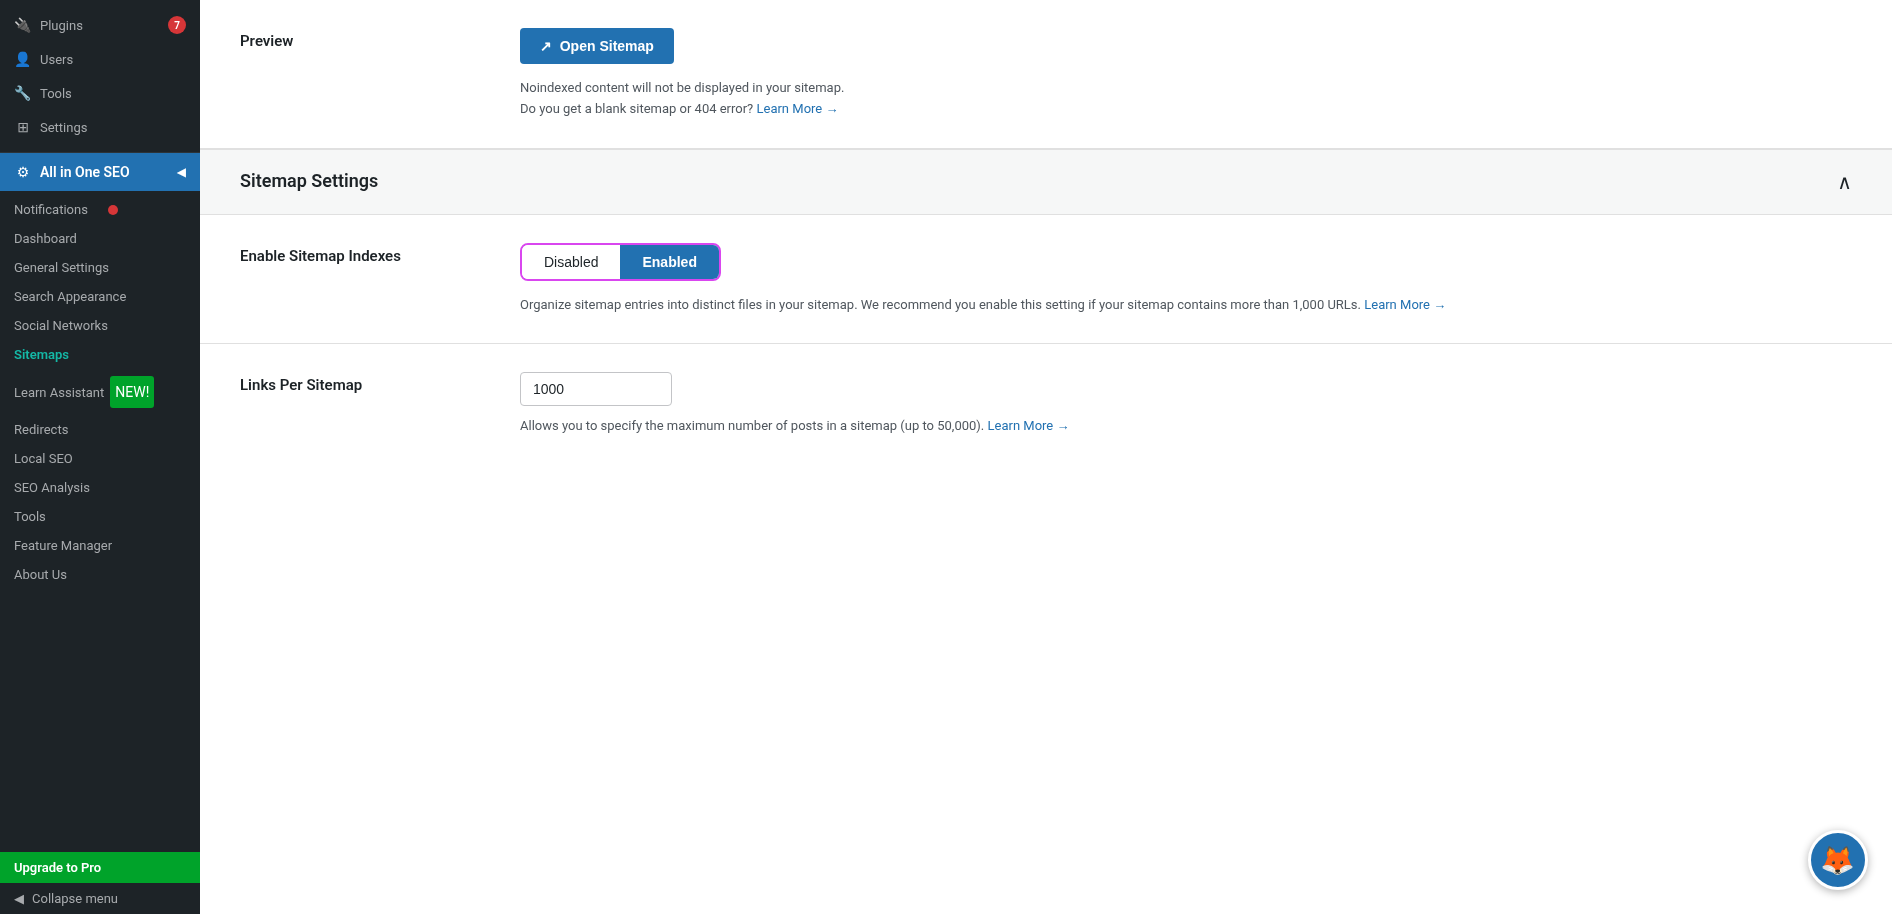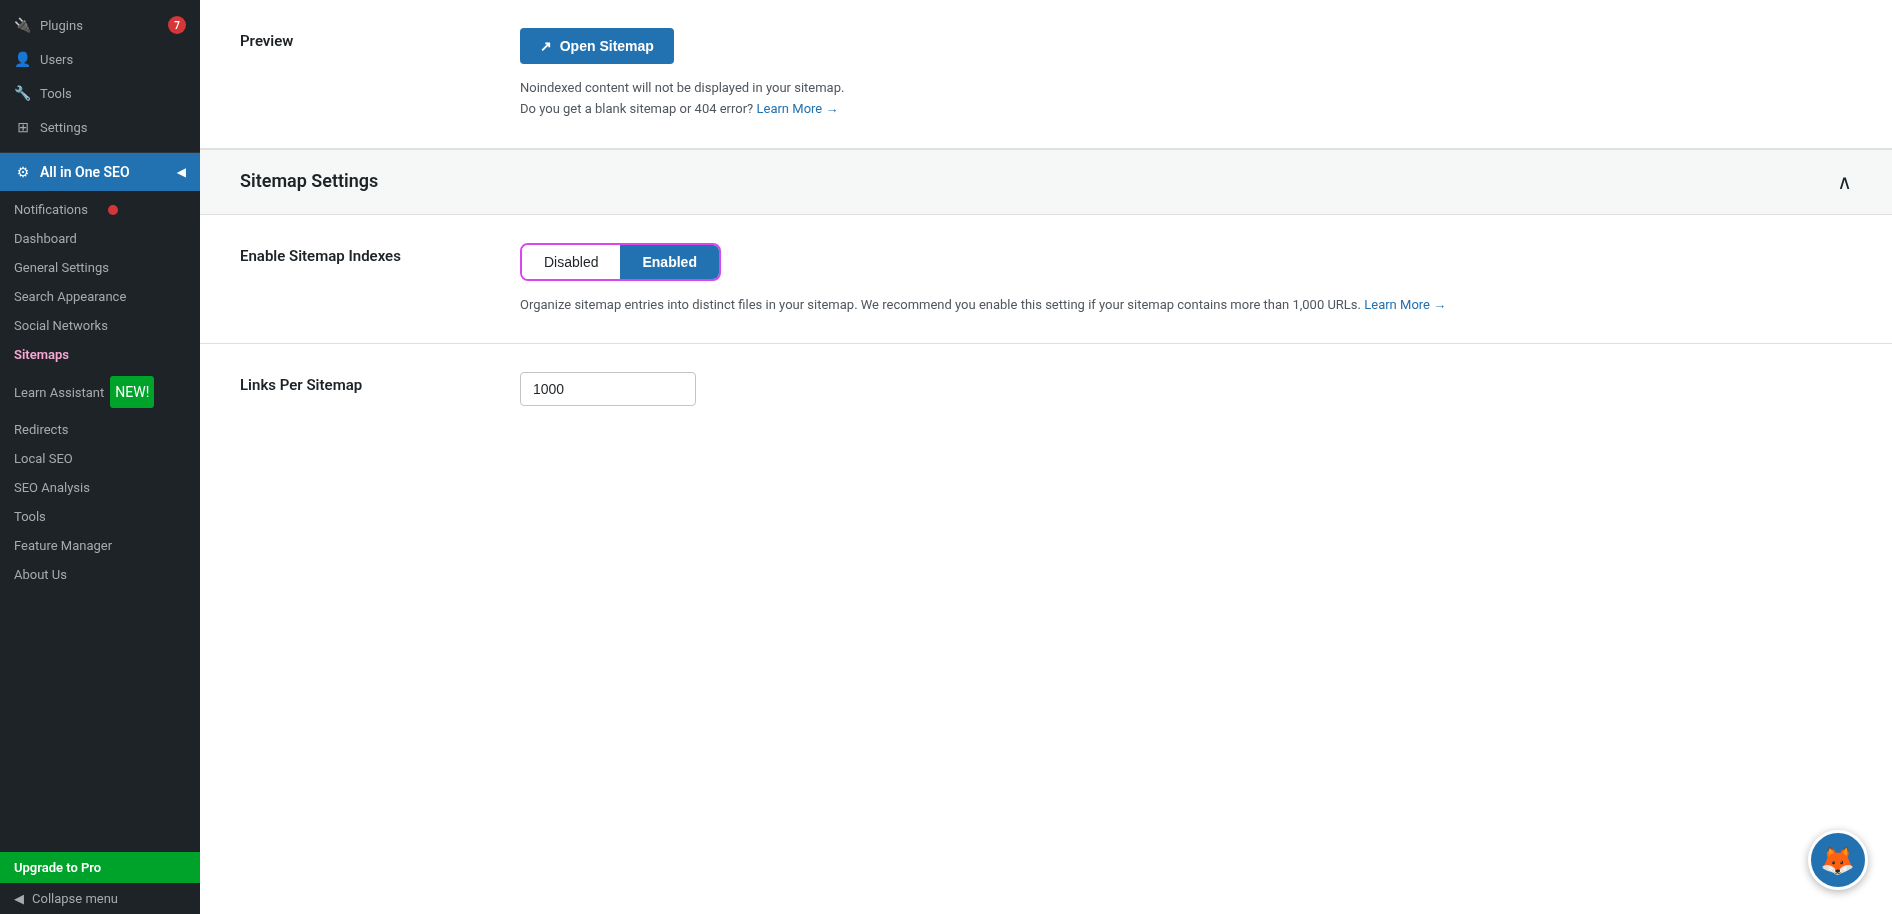--- a/index.html
+++ b/index.html
@@ -64,21 +64,21 @@
     .sidebar-sub-item {
       display: flex;
       align-items: center;
       padding: 7px 14px 7px 14px;
       cursor: pointer;
       color: #a7aaad;
       font-size: 13px;
       gap: 20px;
       position: relative;
     }
-    .sidebar-sub-item.active { color: #f9a8d4; font-weight: 600; }
+    .sidebar-sub-item.active { color: #14b8a6; font-weight: 600; }
 
     .new-badge {
       background: #00a32a;
       color: #fff;
       font-size: 14px;
       padding: 8px 5px;
       border-radius: 3px;
       font-weight: 400;
       text-transform: uppercase;
     }
@@ -262,21 +262,21 @@
       text-decoration: none;
     }
 
     
     .text-input {
       border: 1px solid #c3c4c7;
       border-radius: 4px;
       padding: 8px 12px;
       font-size: 14px;
       color: #1d2327;
-      width: 176px;
+      width: 152px;
       margin-bottom: 10px;
     }
 
     
     .floating-avatar {
       position: fixed;
       bottom: 24px;
       right: 24px;
       width: 60px;
       height: 60px;
@@ -425,20 +425,24 @@
           <span>Organize sitemap entries into distinct files in your sitemap. We recommend you enable this setting if your sitemap contains more than 1,000 URLs.</span>
           <a href="#"> <span>Learn More →</span></a>
         </div>
       </div>
     </div>
 
     <div class="setting-row" style="border-bottom: none; justify-content: center;">
       <div class="setting-label">Links Per Sitemap</div>
       <div class="setting-control">
         <input class="text-input" type="text" value="1000" style="">
+        <div class="setting-description">
+          <span>Allows you to specify the maximum number of posts in a sitemap (up to 50,000).</span>
+          <a href="#"> <span>Learn More →</span></a>
+        </div>
       </div>
     </div>
 
   </div>
 </div>
 
 <div class="floating-avatar">
   <span class="avatar-face">🦊</span>
 </div>
 

